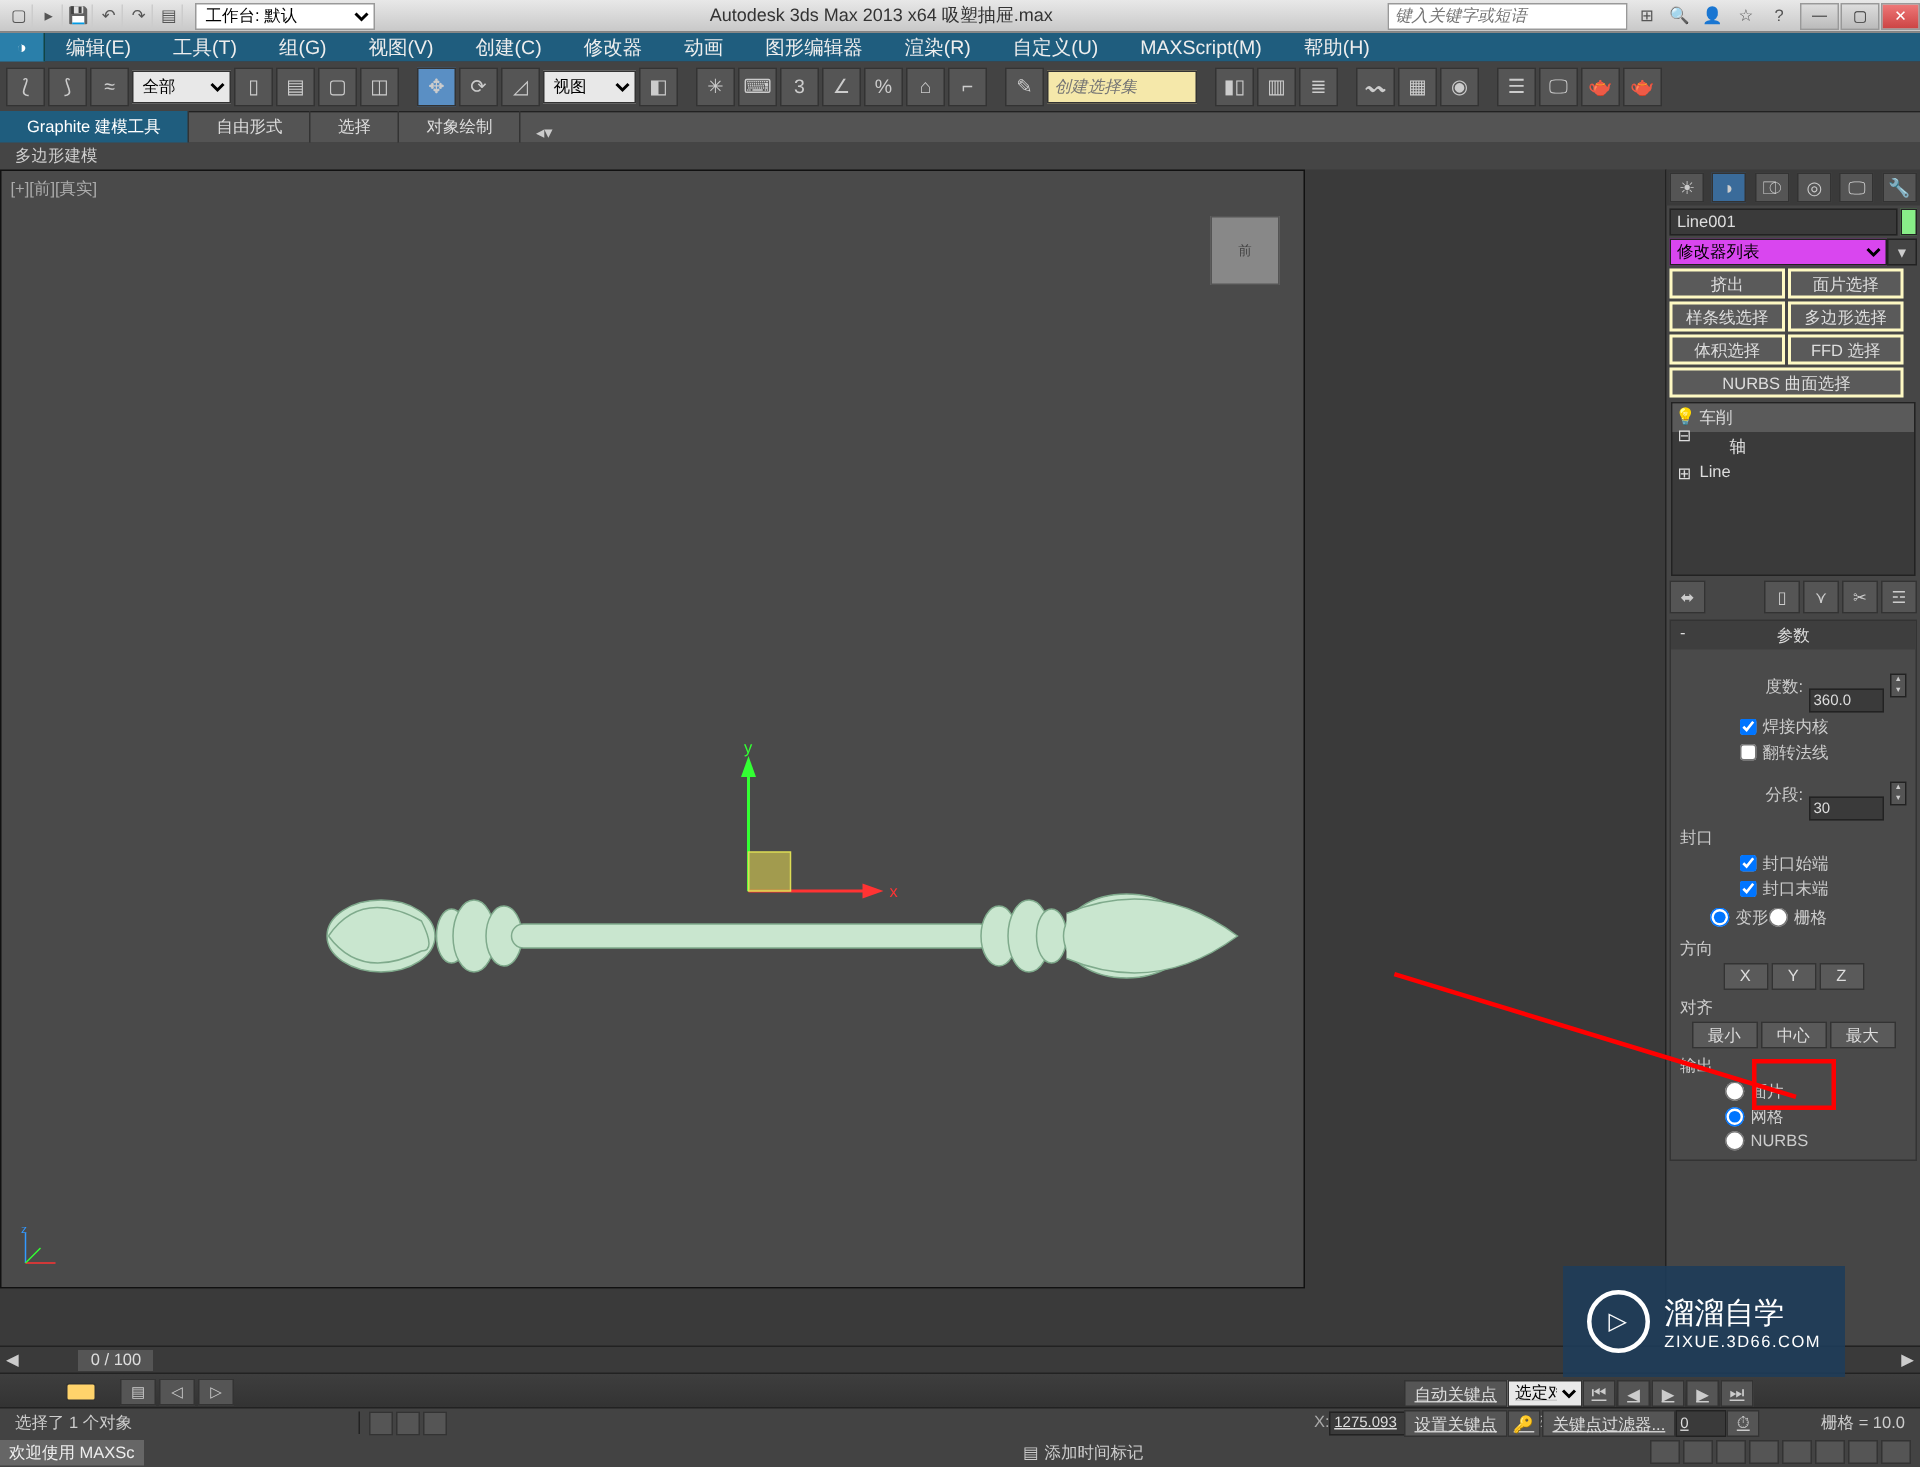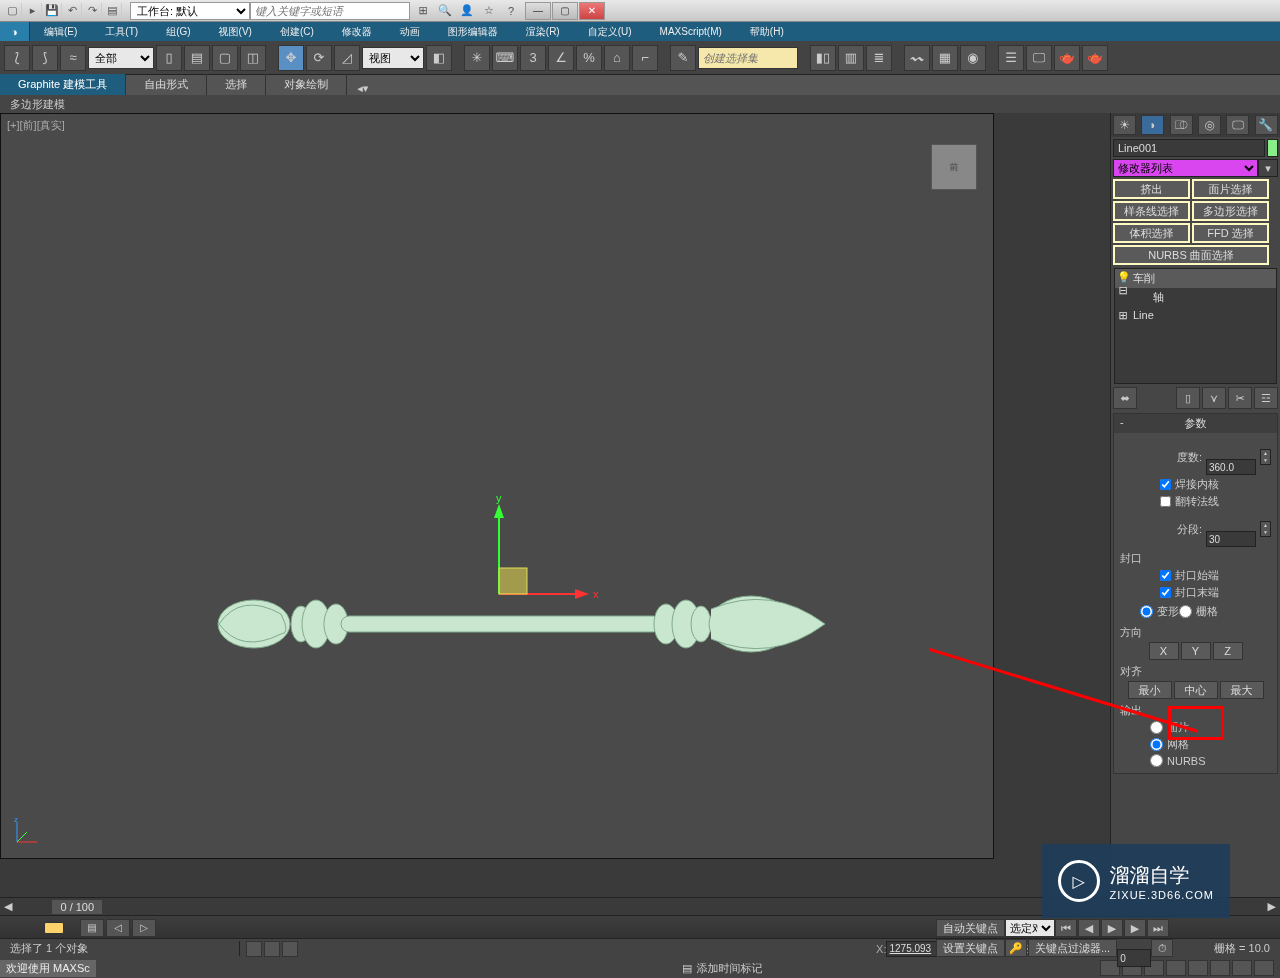--- a/index.html
+++ b/index.html
@@ -14,38 +14,38 @@
 .title-bar .search { width: 160px; height: 18px; border: 1px solid #999; background: #fff; font-size: 11px; padding: 0 4px; color: #999; font-style: italic; }
 .title-bar .righticons { display: flex; gap: 4px; padding: 0 4px; }
 .title-bar .righticons span { width: 18px; height: 16px; display: inline-flex; align-items: center; justify-content: center; color: #555; }
 .title-bar .win-btns { display: flex; }
 .title-bar .win-btns span { width: 26px; height: 18px; display: inline-flex; align-items: center; justify-content: center; background: linear-gradient(#ddd,#bbb); border: 1px solid #999; margin-left: 1px; color: #333; font-size: 10px; }
 .title-bar .win-btns .close { background: linear-gradient(#e77,#c44); color: #fff; }
 
 
 .menubar { height: 19px; background: #1f5d7e; display: flex; align-items: center; }
 .menubar .logo { width: 30px; height: 19px; background: #2a7faa; color: #fff; display: flex; align-items: center; justify-content: center; border-right: 1px solid #144; }
-.menubar .item { padding: 0 14px; color: #eee; height: 19px; line-height: 19px; font-size: 10px; }
+.menubar .item { padding: 0 14px; color: #eee; height: 19px; line-height: 19px; font-size: 13px; }
 
 
 .main-tb { height: 34px; background: #434343; border-bottom: 1px solid #222; display: flex; align-items: center; gap: 2px; padding: 0 4px; }
 .tb-btn { width: 26px; height: 26px; background: #555; border: 1px solid #333; display: inline-flex; align-items: center; justify-content: center; color: #ccc; font-size: 13px; }
 .tb-sel { height: 22px; background: #e8e8e8; border: 1px solid #333; font-size: 11px; padding: 0 2px; }
 .tb-sep { width: 8px; }
 .tb-create { height: 22px; background: #f5e8aa; border: 1px solid #333; font-size: 11px; padding: 0 4px; width: 100px; color: #7a6; font-style: italic; }
 
 
 .ribbon { height: 20px; background: #545454; display: flex; align-items: flex-end; }
 .ribbon .tab { padding: 3px 18px; color: #ddd; font-size: 11px; border-right: 1px solid #333; }
 .ribbon .tab.active { background: #1f5d7e; color: #fff; }
 .ribbon .expand { padding: 0 10px; color: #ccc; }
 .subbar { height: 18px; background: #454545; padding-left: 10px; line-height: 18px; color: #ccc; font-size: 11px; }
 
 
-.vp-wrap { position: absolute; top: 113px; left: 0; width: 994px; height: 746px; background: #4a4a4a; border: 1px solid #111; }
+.vp-wrap { position: absolute; top: 113px; left: 0; width: 870px; height: 746px; background: #4a4a4a; border: 1px solid #111; }
 .vp-label { position: absolute; top: 4px; left: 6px; color: #aaa; font-size: 11px; }
 .viewcube { position: absolute; top: 30px; right: 16px; width: 46px; height: 46px; background: #888; border: 1px solid #555; display: flex; align-items: center; justify-content: center; color: #444; font-size: 9px; }
 .gizmo-mini { position: absolute; left: 12px; bottom: 12px; width: 28px; height: 28px; }
 
 
 .cmd-panel { position: absolute; top: 113px; right: 0; width: 170px; bottom: 63px; background: #464646; border-left: 1px solid #222; overflow: hidden; }
 .cmd-tabs { display: flex; height: 24px; background: #3a3a3a; gap: 1px; padding: 2px 0; justify-content: space-around; }
 .cmd-tabs span { width: 23px; height: 20px; display: inline-flex; align-items: center; justify-content: center; color: #ccc; font-size: 12px; border: 1px solid #333; background: #555; }
 .obj-name { display: flex; margin: 2px; }
 .obj-name input { flex: 1; height: 18px; background: #3a3a3a; border: 1px solid #222; color: #ddd; padding: 0 4px; font-size: 11px; }
@@ -97,21 +97,21 @@
 .status .grid-txt { color: #ccc; margin-right: 10px; }
 .status .icons { display: flex; gap: 2px; padding: 0 6px; }
 .status .icons span { width: 16px; height: 16px; background: #555; border: 1px solid #333; }
 .prompt { position: absolute; left: 0; right: 0; bottom: 0; height: 20px; background: #434343; display: flex; align-items: center; font-size: 11px; }
 .prompt .lbl { background: #666; padding: 1px 6px; color: #eee; }
 .prompt .txt { padding: 0 8px; color: #ccc; border-right: 1px solid #222; flex: 0 0 270px; margin-top: 35px; }
 .prompt .r-icons { margin-left: auto; display: flex; gap: 2px; padding-right: 6px; }
 .prompt .r-icons span { width: 20px; height: 16px; background: #555; border: 1px solid #333; }
 
 .anim-controls { position: absolute; right: 4px; bottom: 20px; height: 40px; width: 340px; display: flex; flex-direction: column; }
-.anim-controls .row { display: flex; height: 20px; align-items: center; }
+.anim-controls .row { display: flex; height: 20px; align-items: flex-end; text-decoration: underline; }
 .anim-controls .row > * { height: 18px; }
 .anim-controls .lbl-btn { background: #555; border: 1px solid #333; color: #ddd; padding: 0 6px; font-size: 11px; display: flex; align-items: center; }
 .anim-controls .play { width: 22px; background: #555; border: 1px solid #333; display: flex; align-items: center; justify-content: center; color: #ccc; margin-right: 1px; }
 .anim-controls .sel { background: #e8e8e8; border: 1px solid #333; font-size: 11px; width: 50px; }
 
 
 .red-annot-line { position: absolute; border-top: 3px solid red; transform-origin: 0 0; }
 .red-annot-box { position: absolute; border: 3px solid red; }
 .watermark { position: absolute; right: 50px; bottom: 60px; background: rgba(30,60,90,0.88); padding: 16px 16px; display: flex; align-items: center; gap: 10px; }
 .watermark .icon { width: 42px; height: 42px; border: 3px solid #fff; border-radius: 50%; display: flex; align-items: center; justify-content: center; color: #fff; font-size: 16px; }
@@ -125,20 +125,21 @@
 <div class="title-bar">
   <div class="ql">
     <span>▢</span>
     <span>▸</span>
     <span>💾</span>
     <span>↶</span>
     <span>↷</span>
     <span>▤</span>
   </div>
   <select class="ws-sel"><option>工作台: 默认</option></select>
+  <div class="app-title">Autodesk 3ds Max  2013 x64     吸塑抽屉.max</div>
   <input class="search" placeholder="键入关键字或短语" style="">
   <div class="righticons">
     <span>⊞</span>
     <span>🔍</span>
     <span>👤</span>
     <span>☆</span>
     <span>?</span>
   </div>
   <div class="win-btns">
     <span>—</span>

